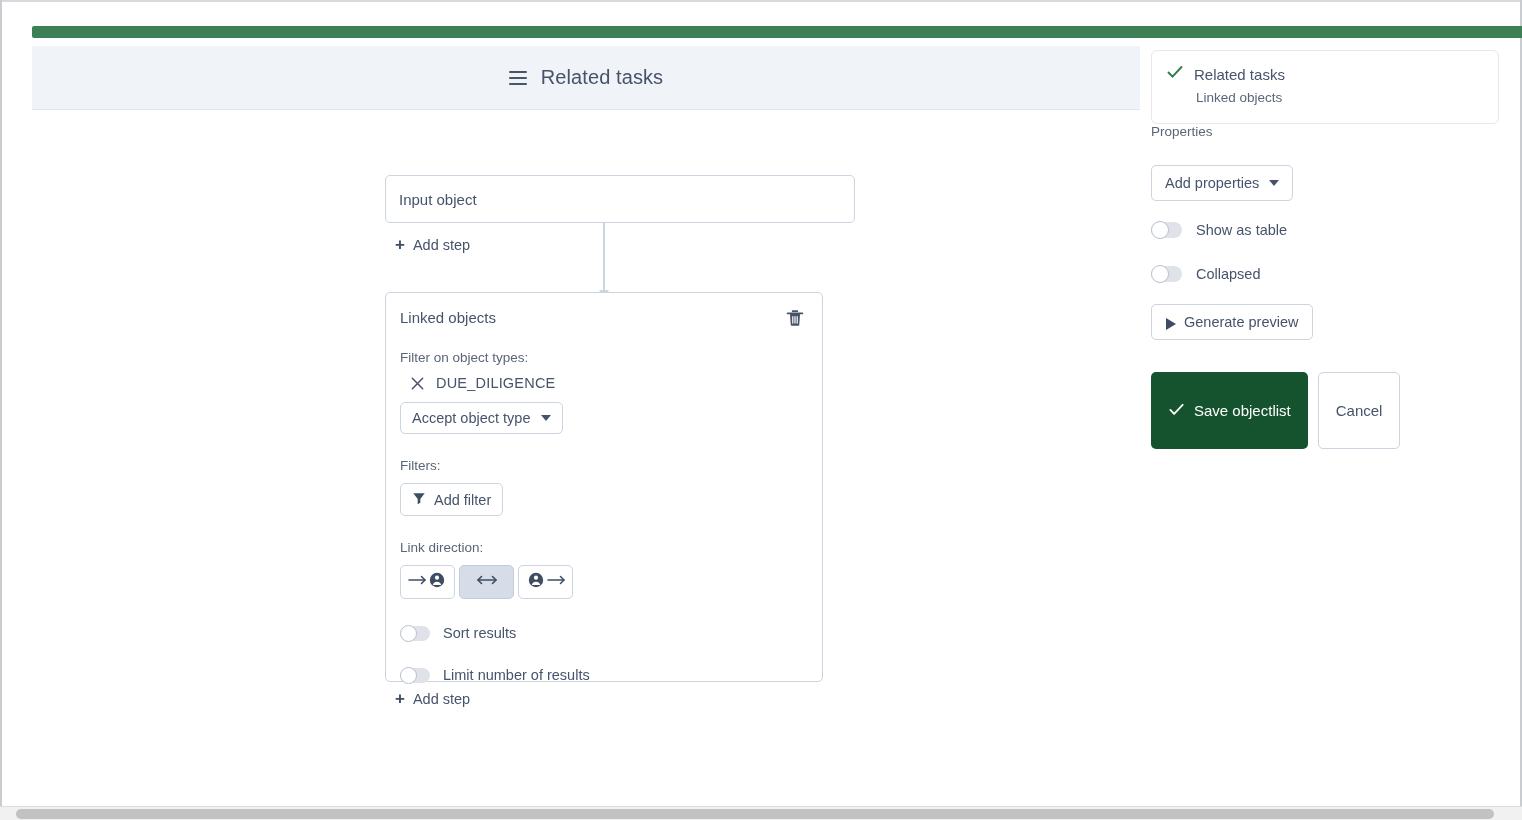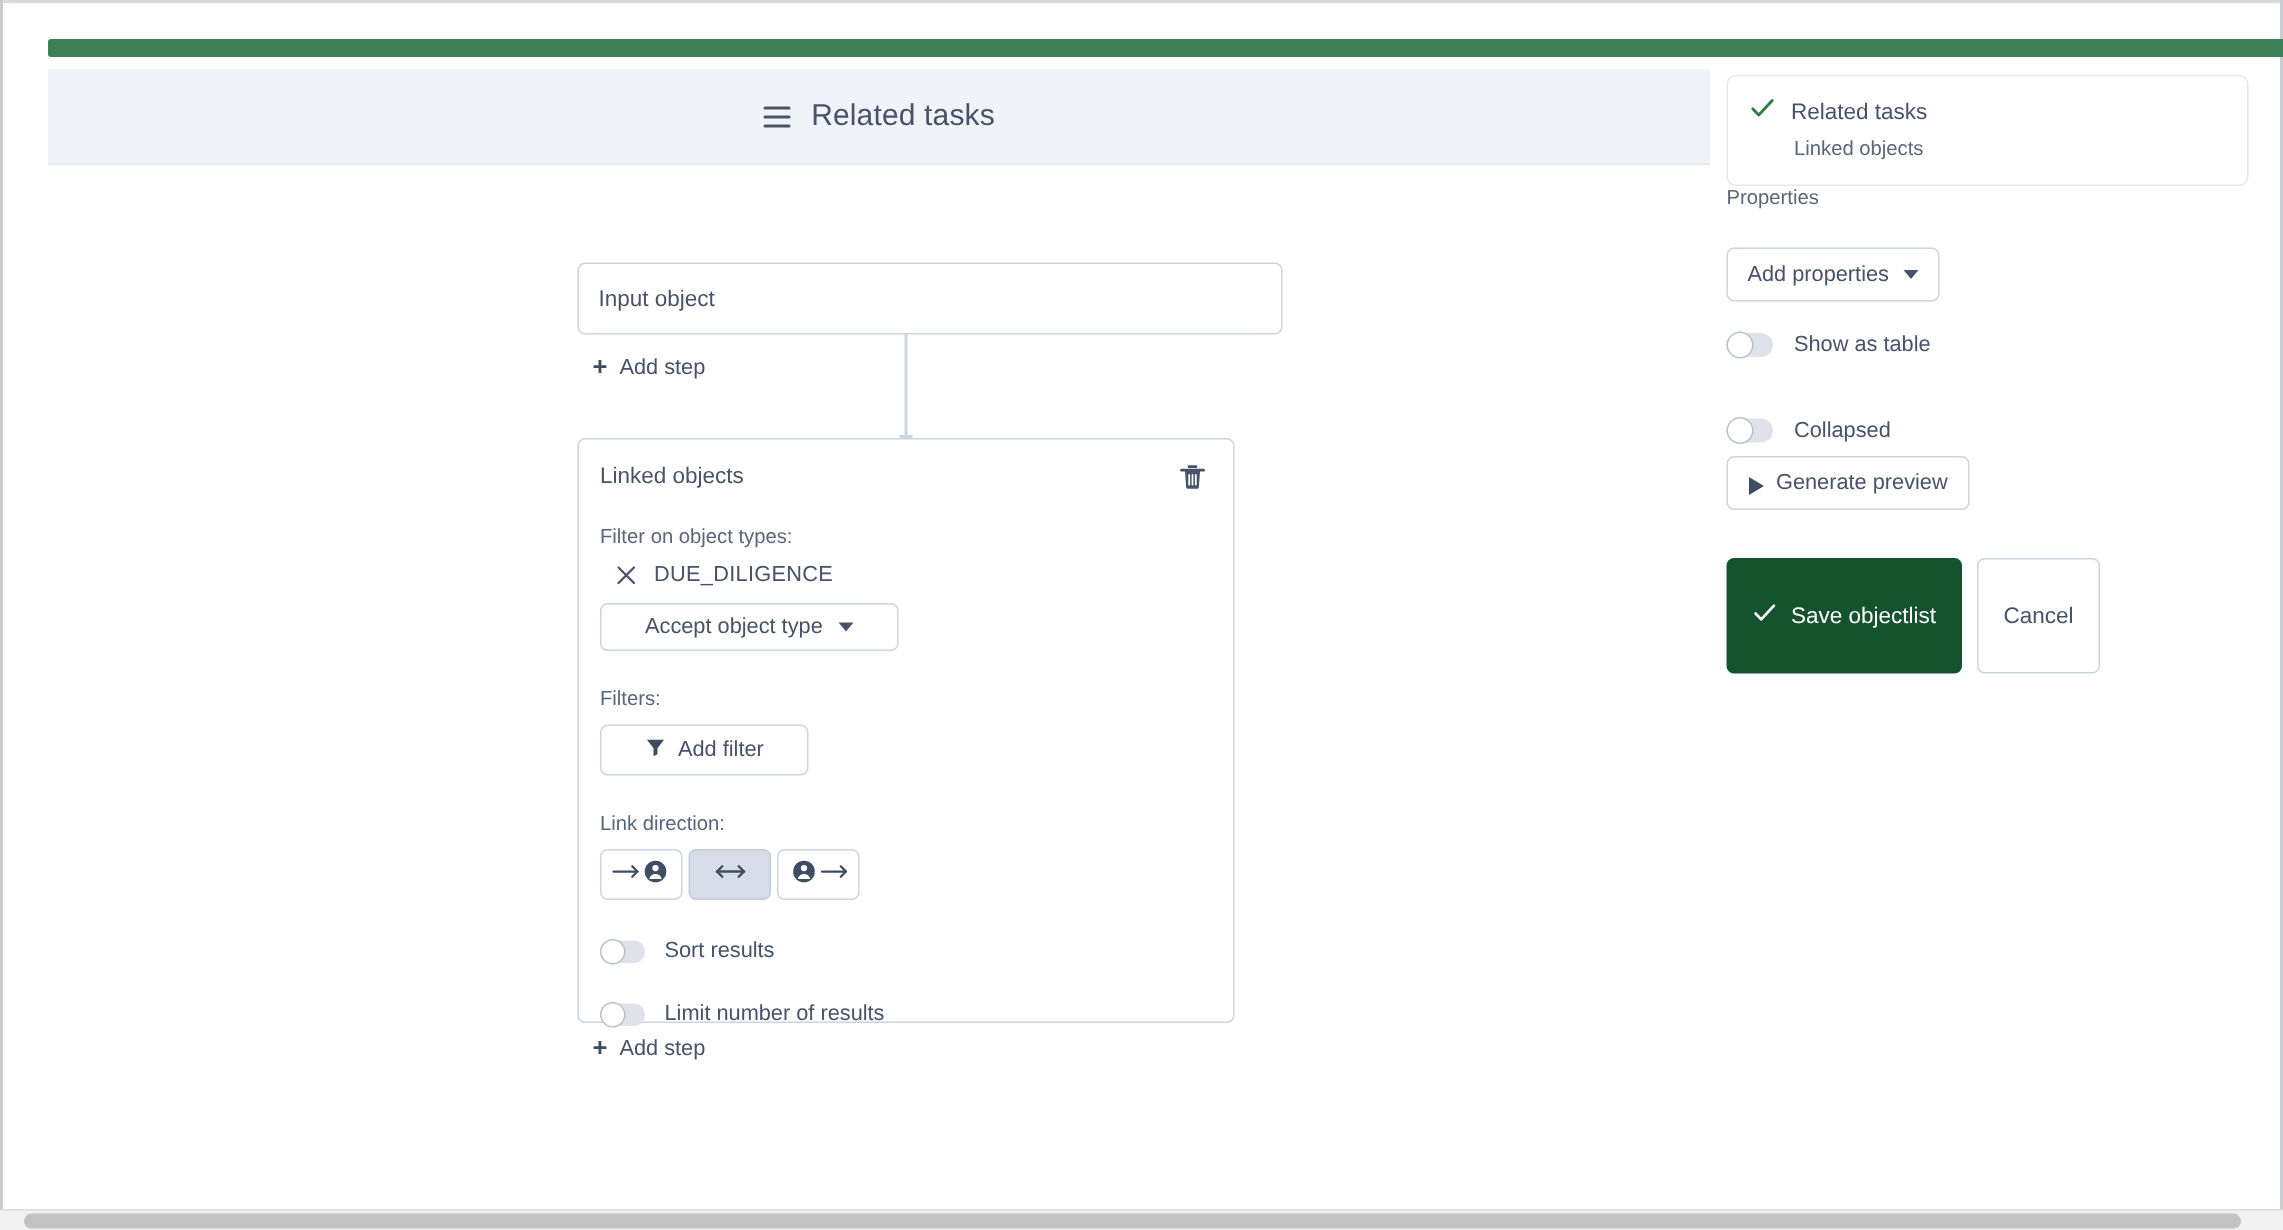--- a/index.html
+++ b/index.html
@@ -156,21 +156,21 @@
     font-size: 14.5px; color: #46536a; letter-spacing: .2px;
   }
 
   .btn-outline {
     display: inline-flex; align-items: center; gap: 8px;
     border: 1px solid #ccd4e0;
     border-radius: 5px;
     background: #fff;
     font-size: 14.5px;
     color: #46536a;
-    padding: 7px 29px;
+    padding: 7px 11px;
     cursor: pointer;
   }
 
   .select-btn { margin-top: 11px; }
   .caret {
     width: 0; height: 0;
     border-left: 5px solid transparent;
     border-right: 5px solid transparent;
     border-top: 6px solid #46536a;
     margin-left: 2px;
@@ -235,21 +235,21 @@
   }
   .summary-title { font-size: 15px; color: #46536a; }
   .summary-sub { font-size: 13.5px; color: #5b667a; margin-left: 30px; margin-top: 5px; }
 
   .props-label {
     position: absolute; left: 11px; top: 86px;
     font-size: 13.5px; color: #5a6678;
   }
   .add-props-btn { position: absolute; left: 11px; top: 127px; padding: 9px 13px; }
   .panel-toggle-1 { position: absolute; left: 11px; top: 184px; }
-  .panel-toggle-2 { position: absolute; left: 11px; top: 228px; margin-top: 13px; }
+  .panel-toggle-2 { position: absolute; left: 11px; top: 228px; }
   .panel-toggle { display: flex; align-items: flex-end; gap: 14px; }
   .panel-toggle .toggle { width: 31px; height: 16px; }
   .panel-toggle .toggle .knob { width: 18px; height: 18px; }
 
   .gen-preview-btn { position: absolute; left: 11px; top: 266px; padding: 9px 14px; align-items: flex-end; }
   .play-tri {
     width: 0; height: 0;
     border-top: 6px solid transparent;
     border-bottom: 6px solid transparent;
     border-left: 10px solid #3f4d63;

